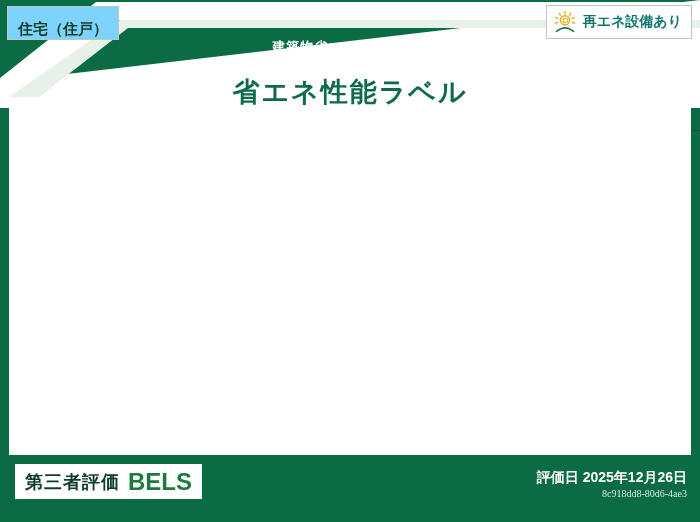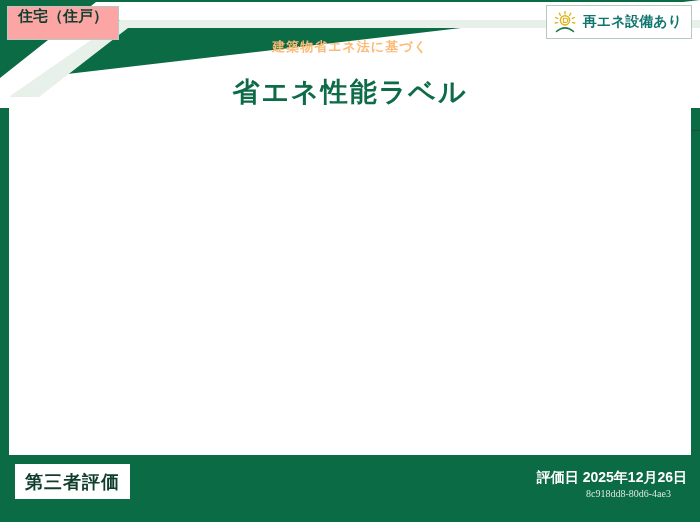--- a/index.html
+++ b/index.html
@@ -31,24 +31,24 @@
     left: 0; top: 0;
     width: 700px; height: 108px;
     z-index: 2;
   }
 
   
   .type-badge {
     position: absolute;
     left: 7px; top: 6px;
     width: 110px; height: 32px;
-    background: #fca5a5;
+    background: #7dd3fc;
     border: 1px solid #b9c9c1;
     display: flex;
-    align-items: flex-start;
+    align-items: flex-end;
     justify-content: center;
     z-index: 6;
   }
   .type-badge span {
     font-size: 15px;
     font-weight: bold;
     color: #0f3d2b;
     letter-spacing: 0px;
   }
 
@@ -75,21 +75,21 @@
   .title-block {
     position: absolute;
     left: 0; top: 38px;
     width: 700px;
     text-align: center;
     z-index: 5;
   }
   .title-small {
     font-size: 13px;
     font-weight: bold;
-    color: #fdba74;
+    color: #ffffff;
     letter-spacing: 1px;
   }
   .title-main {
     font-size: 27px;
     font-weight: bold;
     color: #0d6b47;
     letter-spacing: 2px;
     margin-top: 18px;
   }
 
@@ -315,21 +315,21 @@
     font-size: 15px; font-weight: bold; color: #ffffff;
   }
   .eval-date {
     position: absolute;
     right: 13px; top: 14px;
     font-size: 14px; font-weight: bold; color: #ffffff;
     text-align: right;
   }
   .eval-id {
     position: absolute;
-    right: 29px; top: 33px;
+    right: 13px; top: 33px;
     font-size: 10px; color: #dbe8e1;
     text-align: right;
     font-family: "Liberation Serif", "DejaVu Serif", serif;
   }
 </style>
 </head>
 <body>
 
 <svg width="0" height="0" style="position:absolute" aria-hidden="true">
   <defs>
@@ -555,18 +555,19 @@
         <text x="58" y="28" font-size="7.5" fill="#3a3a3a" font-family="Liberation Sans, sans-serif">ZEH</text>
         <text x="58" y="36" font-size="7.5" fill="#3a3a3a" font-family="Liberation Sans, sans-serif">Ready</text>
       </svg>
     </div>
     <div class="zeh-body">ZEH Ready の要件は評価書の特記項目をご覧ください。</div>
   </div>
 
   <div class="bottom-bar">
     <div class="bels-plate">
       <span class="third-party">第三者評価</span>
+      <span class="bels">BELS</span>
     </div>
     <div class="eval-date">評価日 2025年12月26日</div>
     <div class="eval-id">8c918dd8-80d6-4ae3</div>
   </div>
 
 </div>
 
 </body></html>

